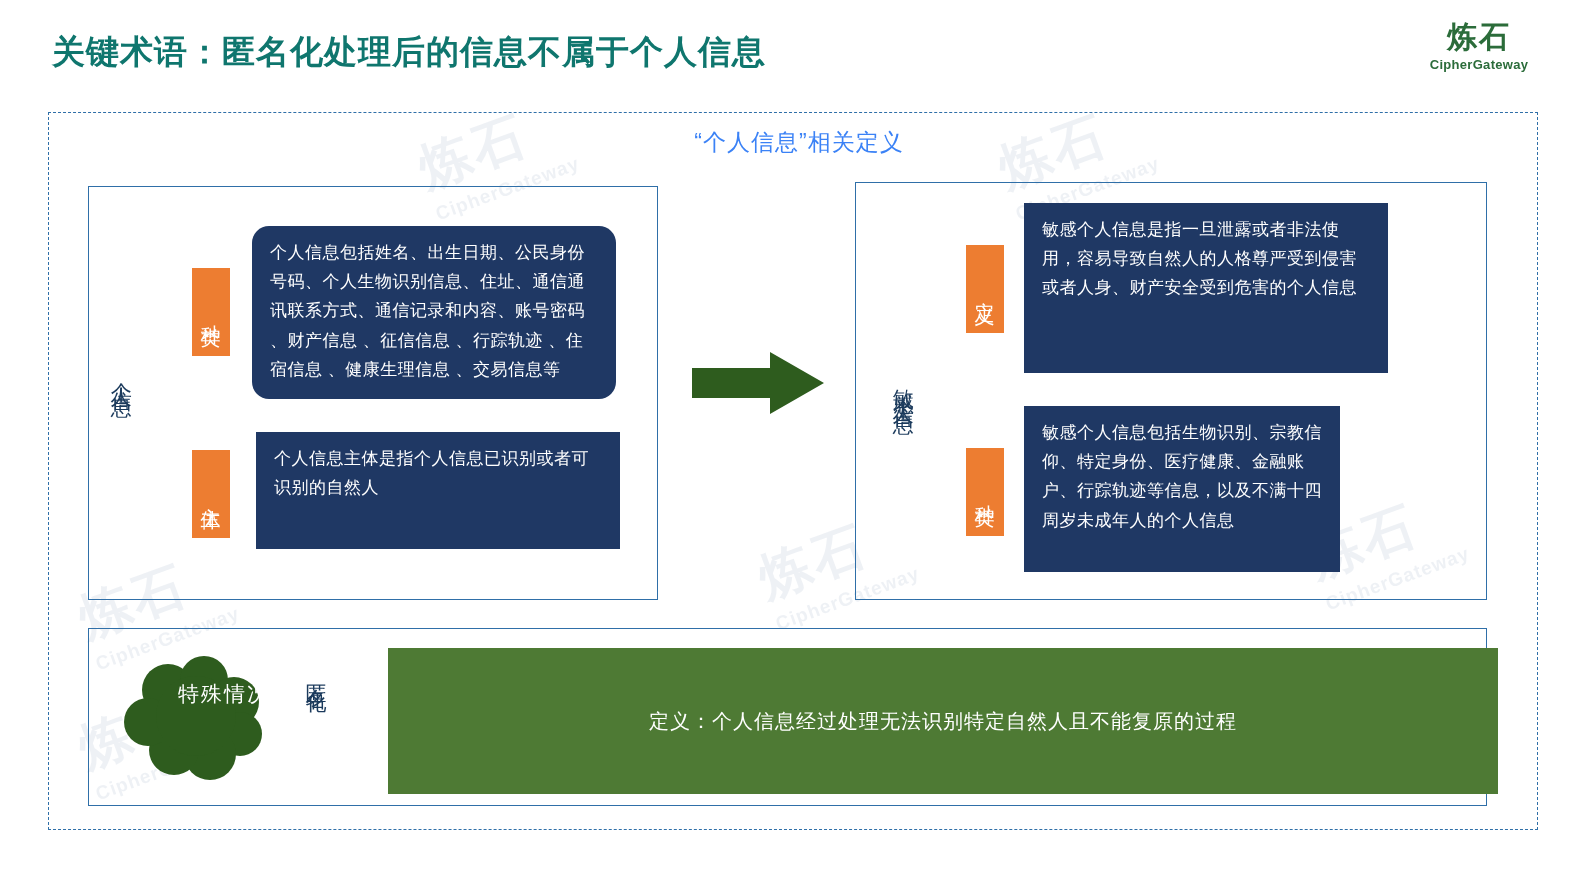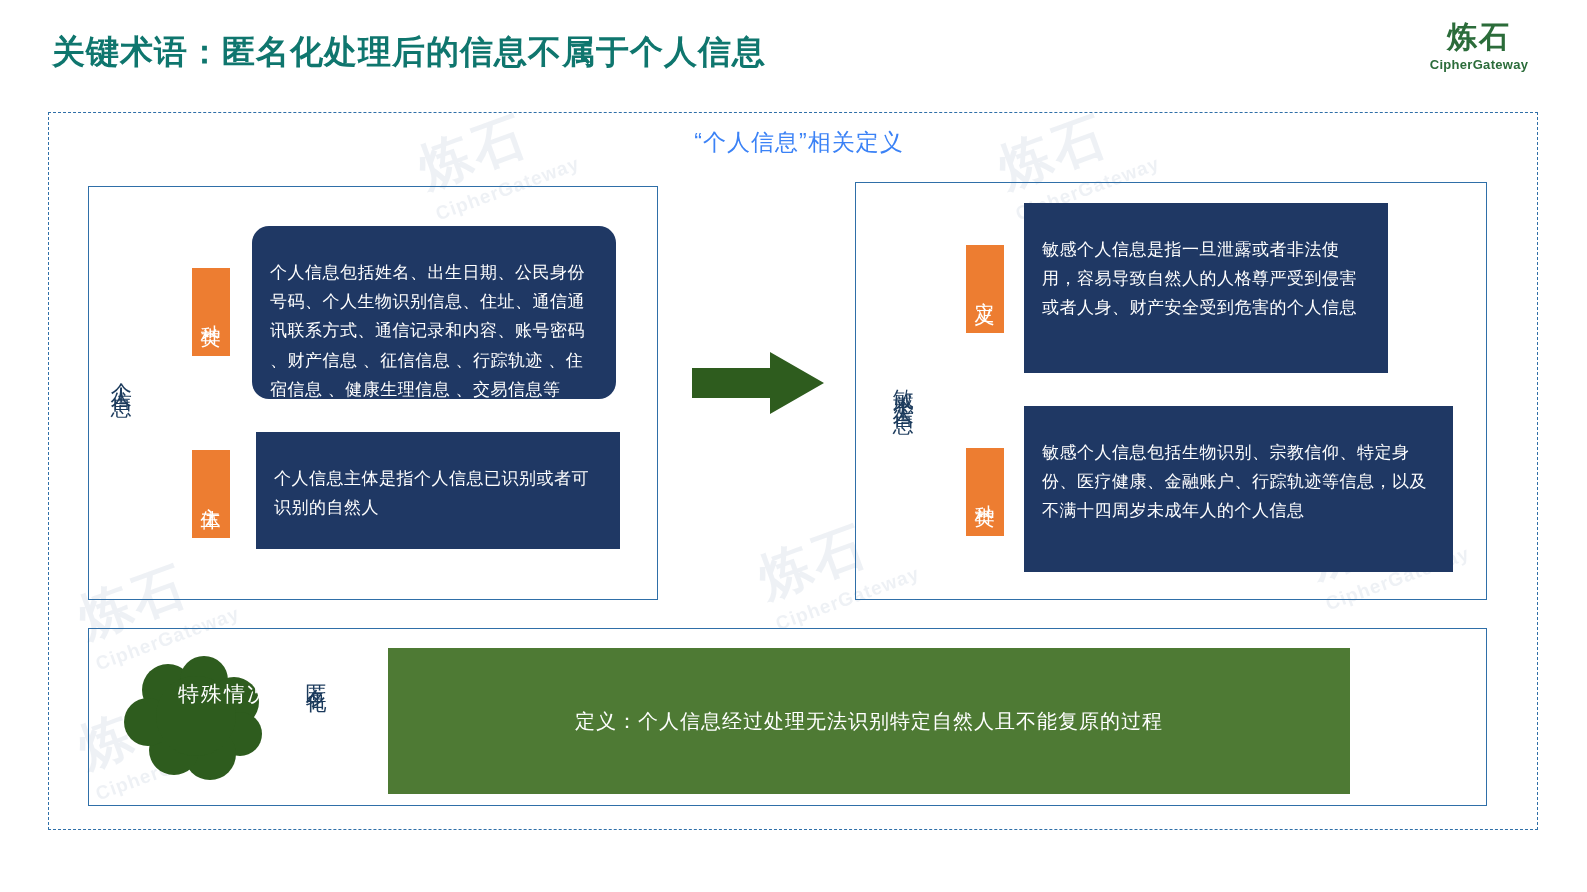--- a/index.html
+++ b/index.html
@@ -127,45 +127,45 @@
   .tag-subject     { left: 192px; top: 450px; width: 38px; height: 88px; }
   .tag-definition  { left: 966px; top: 245px; width: 38px; height: 88px; }
   .tag-kind-right  { left: 966px; top: 448px; width: 38px; height: 88px; }
 
   
   .navy-box {
     position: absolute;
     background: #1f3864;
     color: #ffffff;
     box-sizing: border-box;
-    padding: 32px 18px;
+    padding: 12px 18px;
     font-size: 17px;
     line-height: 1.72;
     letter-spacing: 0.5px;
   }
   .box-pi-kind    { left: 252px;  top: 226px; width: 364px; height: 173px; border-radius: 17px; }
   .box-pi-subject { left: 256px;  top: 432px; width: 364px; height: 117px; }
   .box-sensitive-def  { left: 1024px; top: 203px; width: 364px; height: 170px; }
-  .box-sensitive-kind { left: 1024px; top: 406px; width: 429px; height: 166px; }
+  .box-sensitive-kind { left: 1024px; top: 406px; width: 316px; height: 166px; }
 
   
   .arrow {
     position: absolute;
     left: 692px;
     top: 352px;
     width: 132px;
     height: 62px;
   }
 
   
   .green-box {
     position: absolute;
     left: 388px;
     top: 648px;
-    width: 962px;
+    width: 1110px;
     height: 146px;
     background: #4e7a34;
     color: #ffffff;
     box-sizing: border-box;
     display: flex;
     flex-direction: column;
     align-items: center;
     justify-content: center;
     gap: 20px;
     font-size: 20px;

